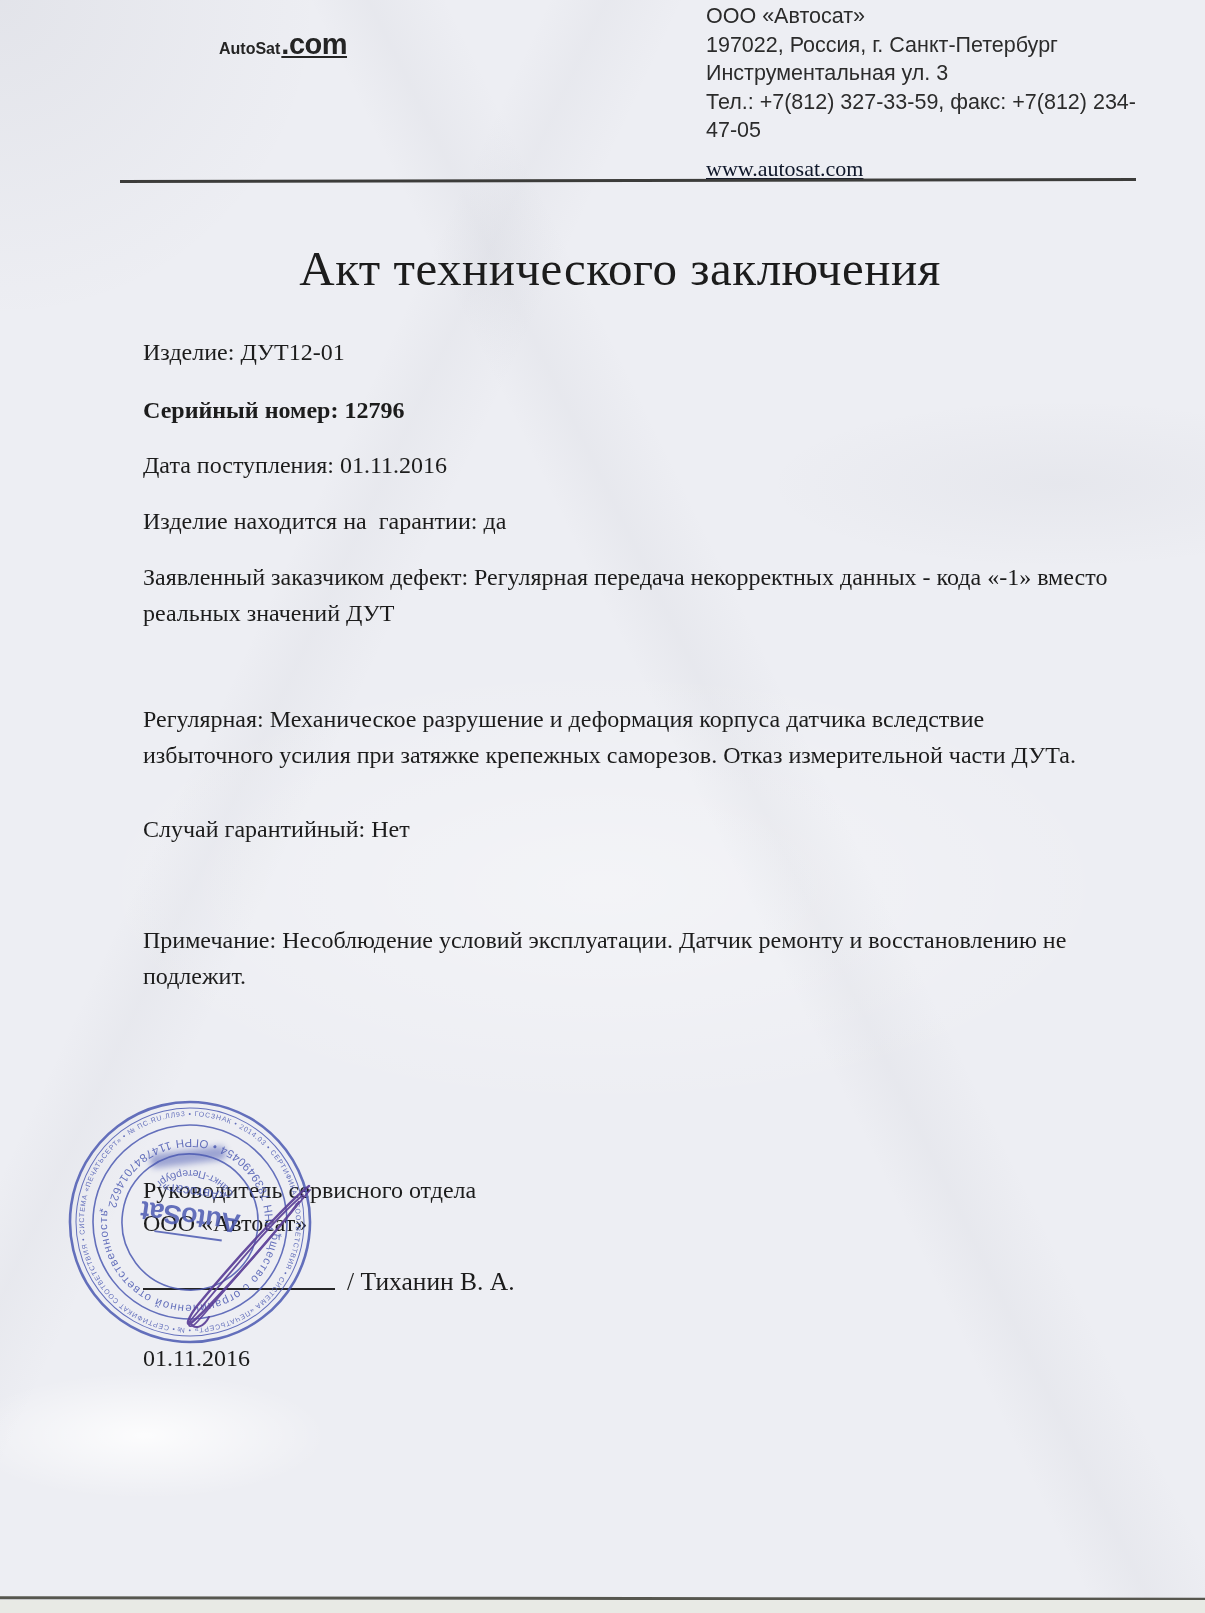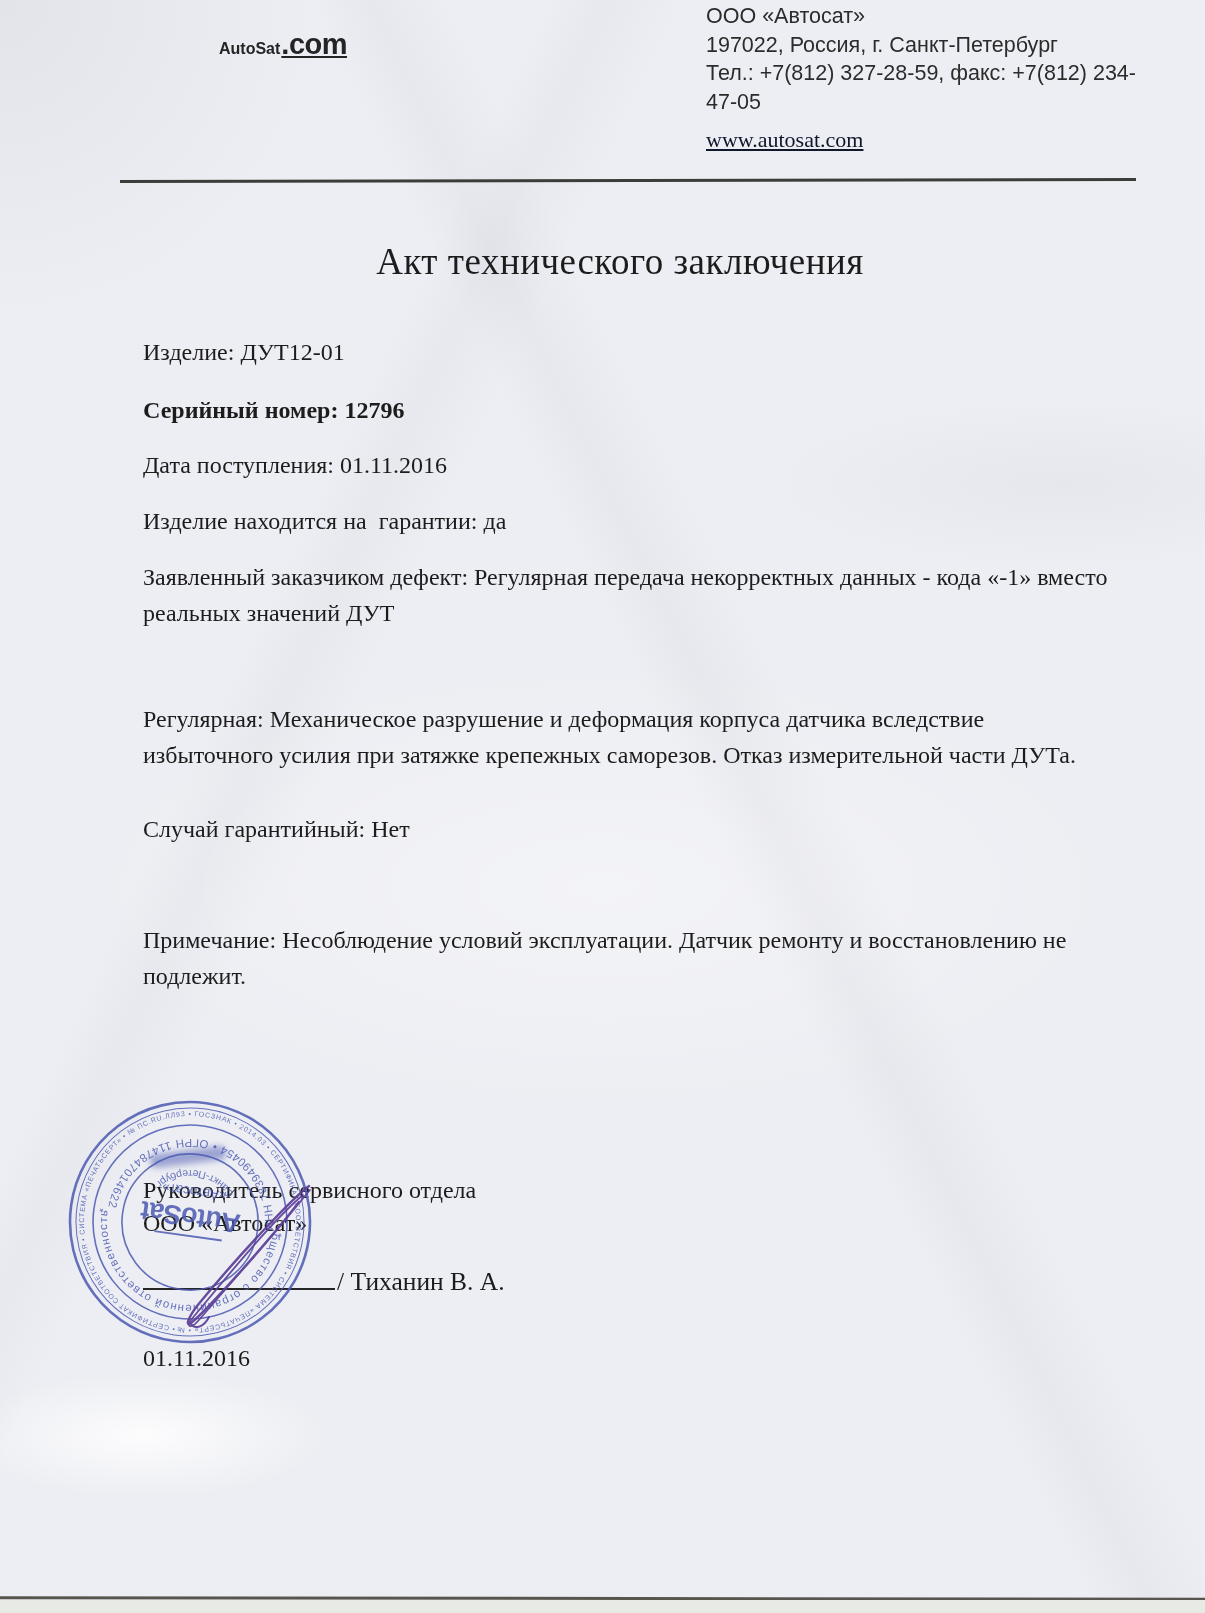--- a/index.html
+++ b/index.html
@@ -25,29 +25,29 @@
   .logo{left:219px;top:28px;display:flex;align-items:baseline;
     font-family:"Liberation Sans",sans-serif;font-weight:bold;color:#242424;}
   .logo-suffix{font-size:29px;letter-spacing:-0.5px;margin-left:1px;text-decoration:underline;}
   .company{left:706px;top:2px;width:436px;
     font-family:"Liberation Sans",sans-serif;font-size:21.5px;line-height:28.5px;color:#2b2b2b;}
   .company .website{
     font-family:"Liberation Serif",serif;font-size:22px;color:#0f172a;
     text-decoration:underline;display:inline-block;margin-top:10px;}
   .divider{left:120px;top:179px;width:1016px;height:3px;background:#3c3c3a;transform:rotate(-0.12deg);}
   
-  .doc-title{left:120px;top:240px;width:1000px;text-align:center;font-size:37px;letter-spacing:0.5px;}
+  .doc-title{left:120px;top:240px;width:1000px;text-align:center;font-size:49px;letter-spacing:0.5px;}
   .para{left:143px;width:975px;font-size:24px;line-height:36px;white-space:pre-wrap;}
   .p0{top:334px;} .p1{top:392px;font-weight:bold;} .p2{top:447px;} .p3{top:503px;}
   .p4{top:559px;} .p5{top:701px;} .p6{top:811px;} .p7{top:922px;}
   
   .sig1{top:1172px;} .sig2{top:1205px;}
   .sig-row{left:143px;top:1250px;width:975px;height:40px;display:flex;align-items:baseline;font-size:25.5px;}
   .sig-rule{display:inline-block;width:192px;height:38px;border-bottom:2px solid #262626;}
-  .sig-name{margin-left:2px;}
+  .sig-name{margin-left:12px;}
   .sig-date{top:1340px;}
   
   .smudge{left:150px;top:1150px;width:76px;height:14px;border-radius:5px;
     background:var(--stamp-blue,#4c5ab2);opacity:.5;filter:blur(3px);transform:rotate(-7deg);}
   .stamp{left:64px;top:1096px;width:252px;height:252px;color:var(--stamp-blue,#4c5ab2);opacity:.85;}
   .stamp text{fill:currentColor;}
   .stamp .ring{fill:none;stroke:currentColor;}
   .stamp .arc-big{font-family:"Liberation Sans",sans-serif;font-size:11.5px;letter-spacing:1px;}
   .stamp .arc-small{font-family:"Liberation Sans",sans-serif;font-size:10.5px;letter-spacing:.5px;}
   .stamp .arc-micro{font-family:"Liberation Sans",sans-serif;font-size:7px;letter-spacing:.8px;}
@@ -66,21 +66,22 @@
   <div class="texture abs"></div>
 
   <div class="abs logo">
       <span>AutoSat</span>
       <span class="logo-suffix">.com</span>
     </div>
 
   <div class="abs company">
     <div>ООО «Автосат»</div>
     <div>197022, Россия, г. Санкт-Петербург</div>
-    <div>Тел.: +7(812) 327-28-59, факс: +7(812) 234-47-05</div>
+    <div>Инструментальная ул. 3</div>
+    <div>Тел.: +7(812) 327-33-59, факс: +7(812) 234-47-05</div>
     <div><span class="website">www.autosat.com</span></div>
   </div>
 
   <div class="abs divider"></div>
 
   <div class="abs doc-title">Акт технического заключения</div>
 
   <div class="abs para p0"><span>Изделие:</span> <span>ДУТ12-01</span></div>
   <div class="abs para p1"><span>Серийный номер:</span> <span>12796</span></div>
   <div class="abs para p2"><span>Дата поступления:</span> <span>01.11.2016</span></div>

